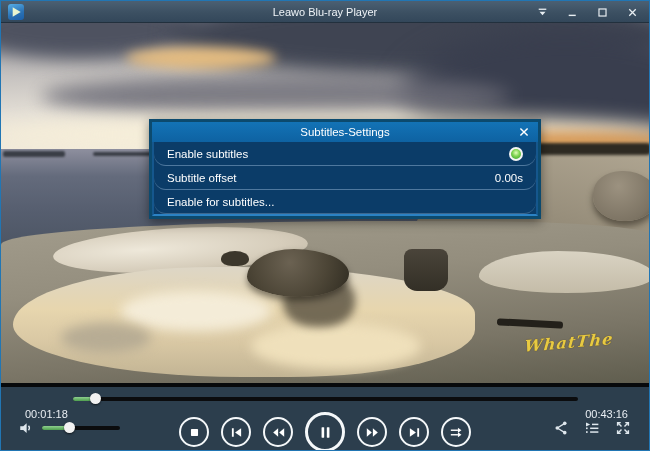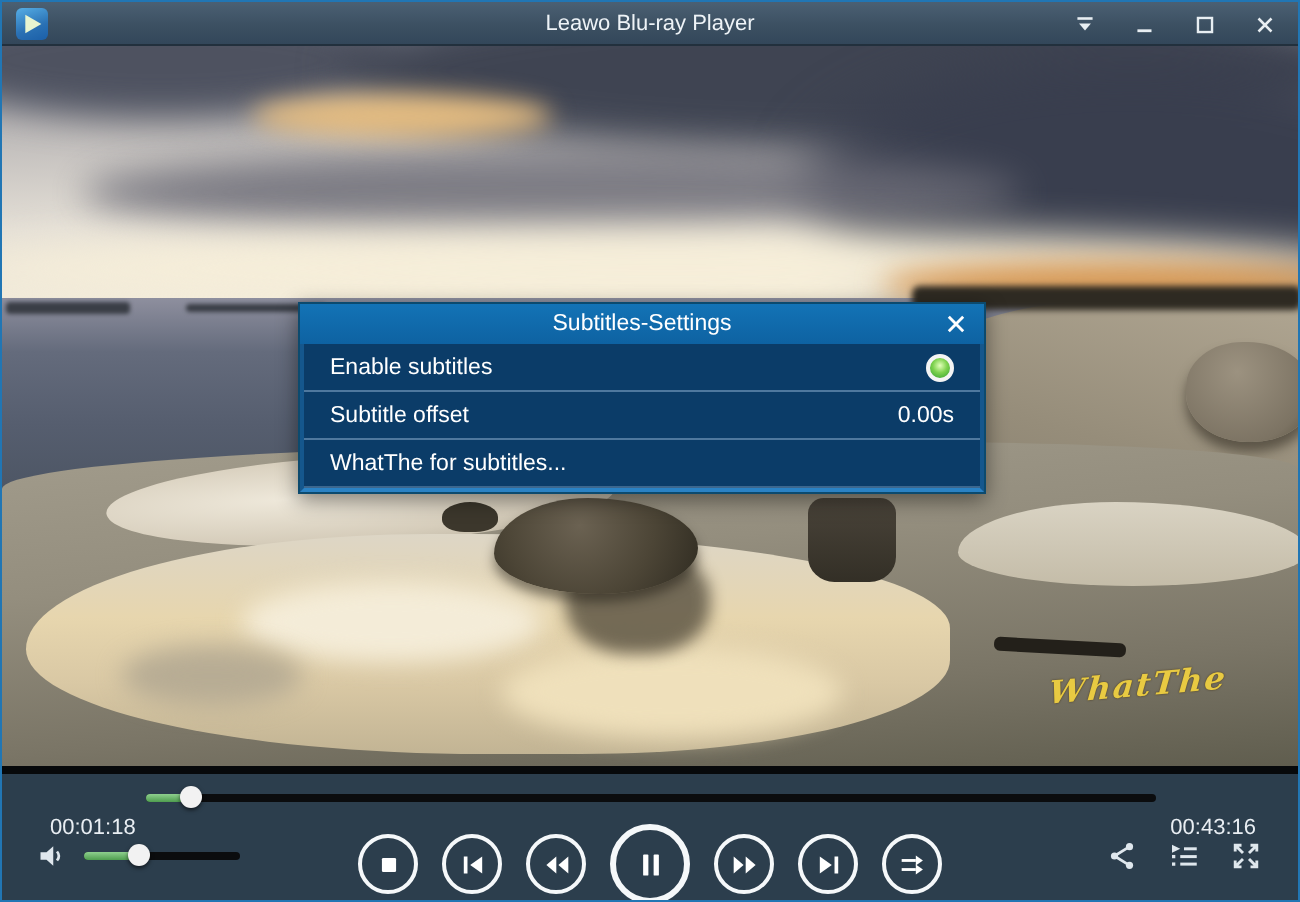--- a/index.html
+++ b/index.html
@@ -79,31 +79,31 @@
                         opacity:.75; border-radius:45%; filter:blur(4px); }
   .log { left:496px; top:297px; width:66px; height:7px; background:#23201a;
          border-radius:3px; transform:rotate(3deg); }
   .watermark { position:absolute; left:524px; top:310px; font-family:"DejaVu Serif", serif;
                font-style:italic; font-weight:bold; font-size:16px; letter-spacing:1px;
                transform:skewX(-10deg) rotate(-5deg);
                text-shadow:0 0 1px rgba(60,40,0,.8); }
   .letterbox { position:absolute; left:0; bottom:0; width:100%; height:6px; background:#07090b; }
 
   
-  .dialog { position:absolute; left:148px; top:128px; width:344px;
-            box-shadow:0 3px 10px rgba(0,0,0,.45); border:1px solid #0c4a6e; }
+  .dialog { position:absolute; left:148px; top:96px; width:392px;
+            box-shadow:0 3px 10px rgba(0,0,0,.45); border:3px solid #0c4a6e; }
   .dialog-header { position:relative; height:20px;
                    background:linear-gradient(180deg,#1373b6 0%,#0e62a2 100%); }
   .dialog-title { line-height:20px; text-align:center; font-size:11.5px; color:#fff; }
   .dialog-close { position:absolute; right:8px; top:4px; width:12px; height:12px;
                   display:flex; align-items:center; justify-content:center; cursor:default; }
   .dialog-body { background:#0b3c68; border-left:2px solid #15578d;
                  border-right:2px solid #15578d; border-bottom:2px solid #2b82c4; }
   .dlg-row { height:24px; display:flex; align-items:center; justify-content:space-between;
-             padding:0 13px; border-bottom:1px solid rgba(175,205,233,.42); }
+             padding:0 13px; border-bottom:1px solid rgba(175,205,233,.42);border-radius:12px; }
   .dlg-row:last-child { border-bottom:1px solid rgba(175,205,233,.3); }
   .dlg-label { font-size:11.5px; color:#fff; }
   .dlg-value { font-size:11.5px; color:#fff; }
   .radio-on { width:14px; height:14px; border-radius:50%; border:2px solid #f4f4f4;
               background:radial-gradient(circle at 50% 38%,#e2ffba 0%,#7ed24e 45%,#2f9e2f 100%); }
 
   
   .controlbar { position:absolute; left:0; bottom:0; width:648px; height:63px;
                 background:#2c3e4d; }
   .time { position:absolute; top:21px; font-size:11px; color:#e9eef3; }
@@ -215,21 +215,21 @@
       <div class="dialog-body">
         <div class="dlg-row">
           <span class="dlg-label">Enable subtitles</span>
           <span class="radio-on"></span>
         </div>
         <div class="dlg-row">
           <span class="dlg-label">Subtitle offset</span>
           <span class="dlg-value">0.00s</span>
         </div>
         <div class="dlg-row">
-          <span class="dlg-label">WhatThe for subtitles...</span>
+          <span class="dlg-label">Enable for subtitles...</span>
           <span class="dlg-value"></span>
         </div>
       </div>
     </div>
   </div>
 
   <div class="controlbar">
     <div class="time time-current">00:01:18</div>
     <div class="progress-track">
       <div class="progress-fill"></div>

